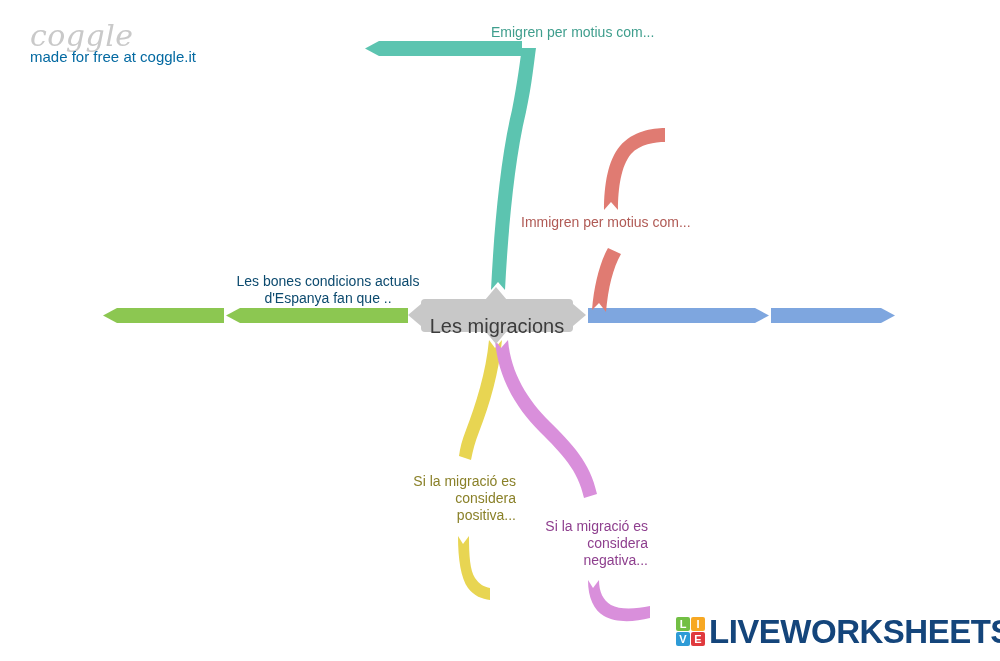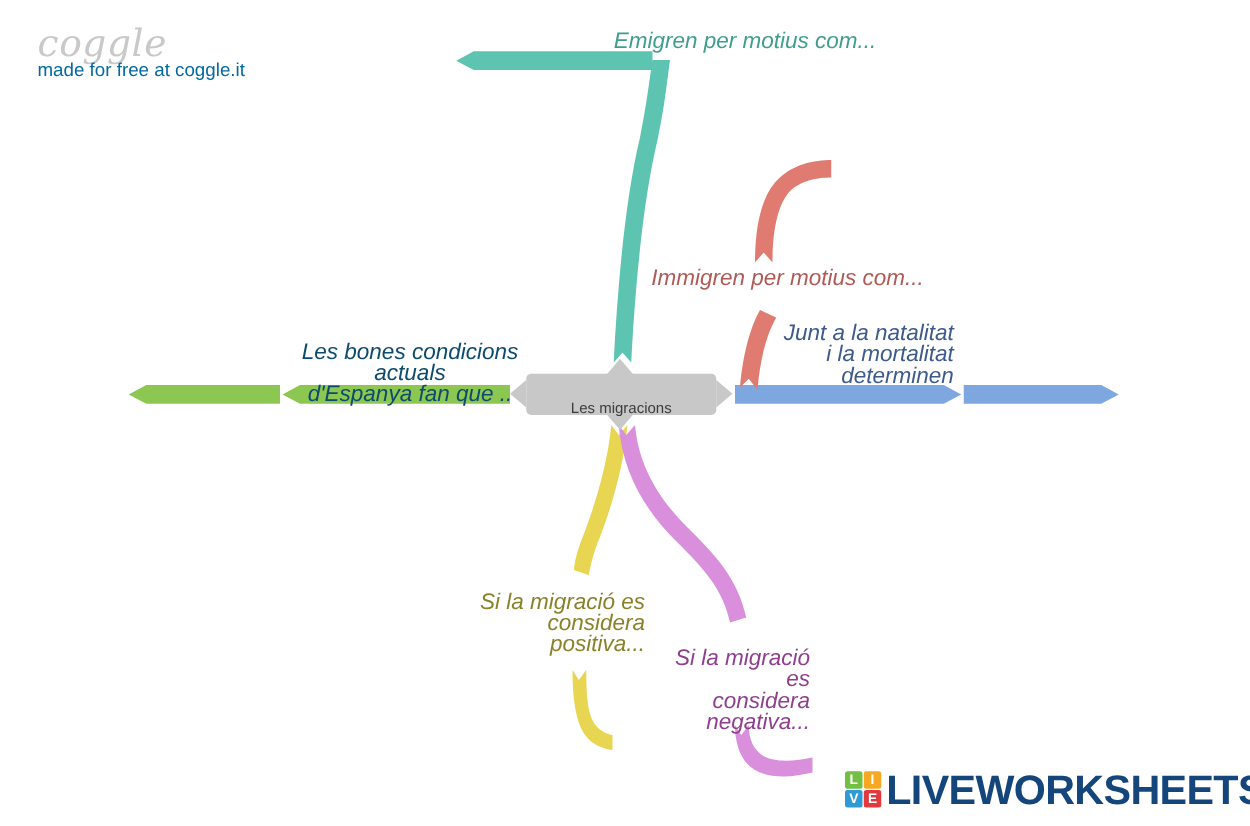--- a/index.html
+++ b/index.html
@@ -54,21 +54,21 @@
     width: 152px;
     height: 33px;
     background: #c8c8c8;
     border-radius: 4px;
     display: flex;
     align-items: center;
     justify-content: center;
     box-sizing: border-box;
   }
   .center-node-label {
-    font-size: 12px;
+    font-size: 20px;
     color: #3c3c3c;
     white-space: nowrap;
     line-height: 1;
     margin-top: 20px;
   }
   
   .notch {
     position: absolute;
     width: 0;
     height: 0;
@@ -94,24 +94,23 @@
   .notch-bottom {
     left: 485px; top: 331px;
     border-left: 11px solid transparent;
     border-right: 11px solid transparent;
     border-top: 13px solid #c8c8c8;
   }
 
   
   .branch-label {
     position: absolute;
-    font-size: 18px;
+    font-size: 14px;
     line-height: 17px;
     white-space: pre-line;
-    font-style: italic;
   }
   .lbl-emigren   { left: 491px; top: 24px;  color: #3f9e8d; text-align: left; }
   .lbl-immigren  { left: 521px; top: 214px; color: #b05a55; text-align: center; }
   .lbl-junt      { left: 603px; top: 258px; width: 160px; color: #3c5a8a; text-align: right; }
   .lbl-bones     { left: 228px; top: 273px; width: 200px; color: #0c4a6e; text-align: center; }
   .lbl-positiva  { left: 380px; top: 473px; width: 136px; color: #8a8129; text-align: right; }
   .lbl-negativa  { left: 516px; top: 518px; width: 132px; color: #8e3f8e; text-align: right; }
 
   
   .lw-logo {
@@ -246,23 +245,20 @@
   <div class="notch notch-top"></div>
   <div class="notch notch-bottom"></div>
   <div class="center-node">
     <span class="center-node-label">Les migracions</span>
   </div>
 
   <div class="branch-label lbl-emigren">Emigren per motius com...</div>
 
   <div class="branch-label lbl-immigren">Immigren per motius com...</div>
 
-  <div class="branch-label lbl-junt">Junt a la natalitat
-i la mortalitat
-determinen</div>
 
   <div class="branch-label lbl-bones">Les bones condicions actuals
 d'Espanya fan que ..</div>
 
   <div class="branch-label lbl-positiva">Si la migració es
 considera
 positiva...</div>
 
   <div class="branch-label lbl-negativa">Si la migració es
 considera

